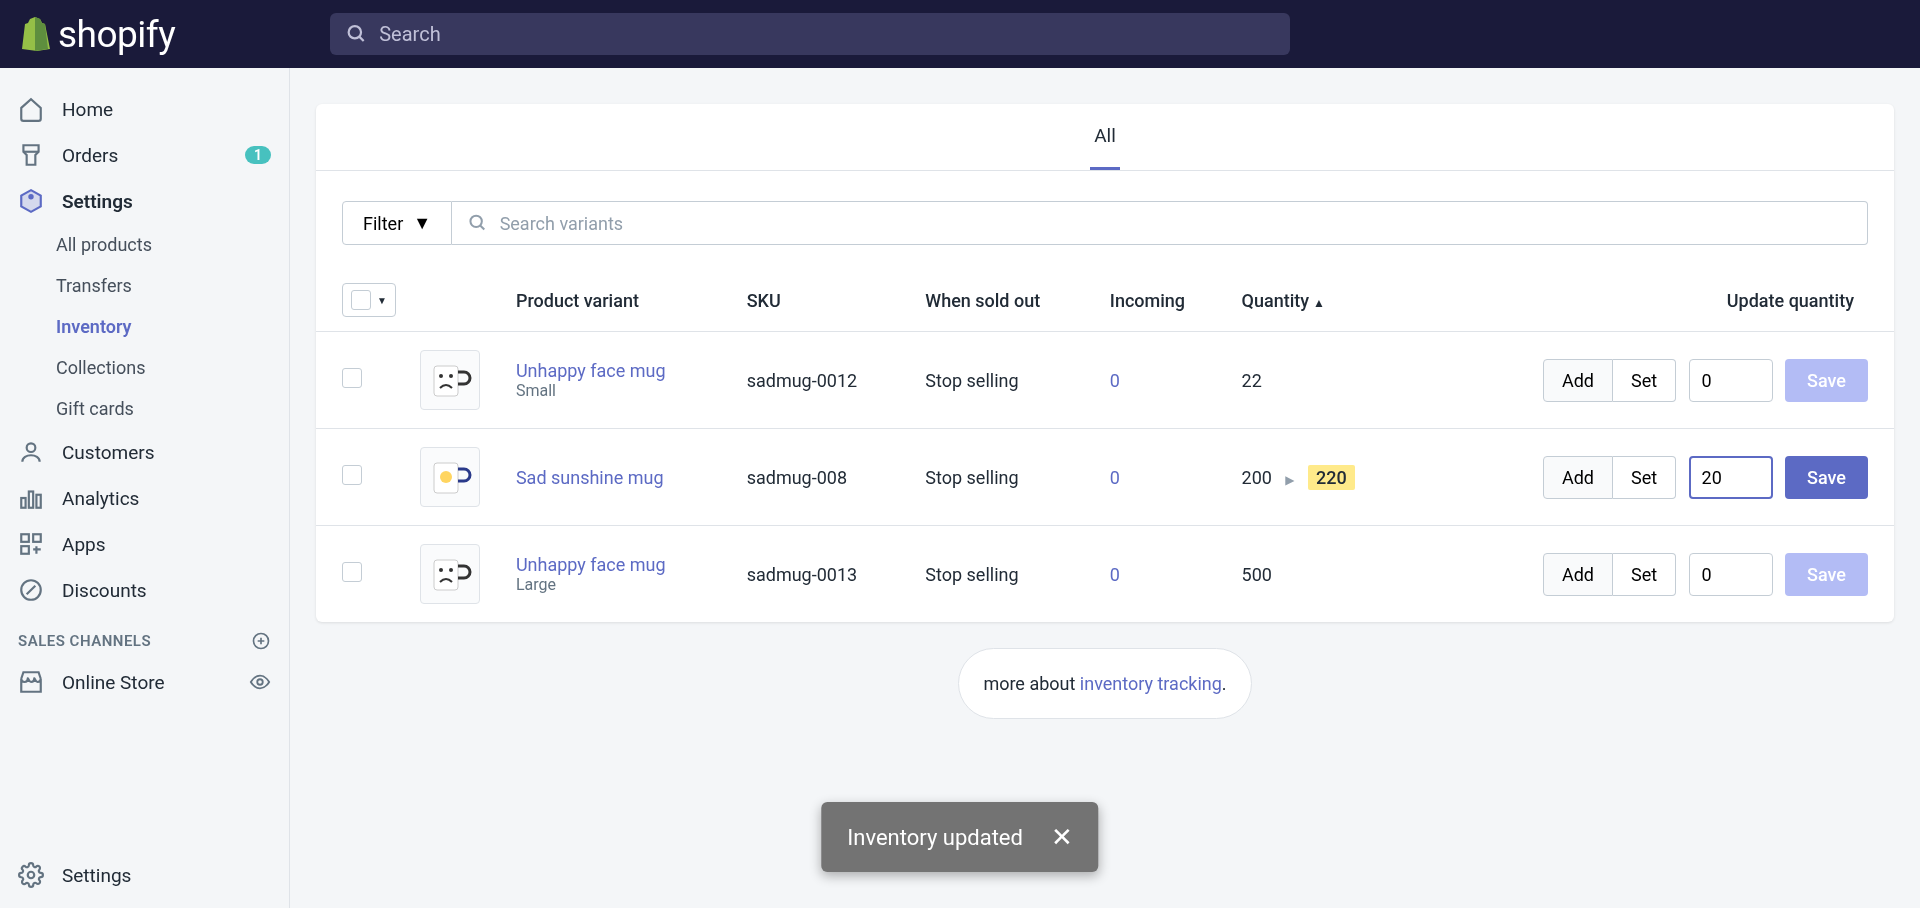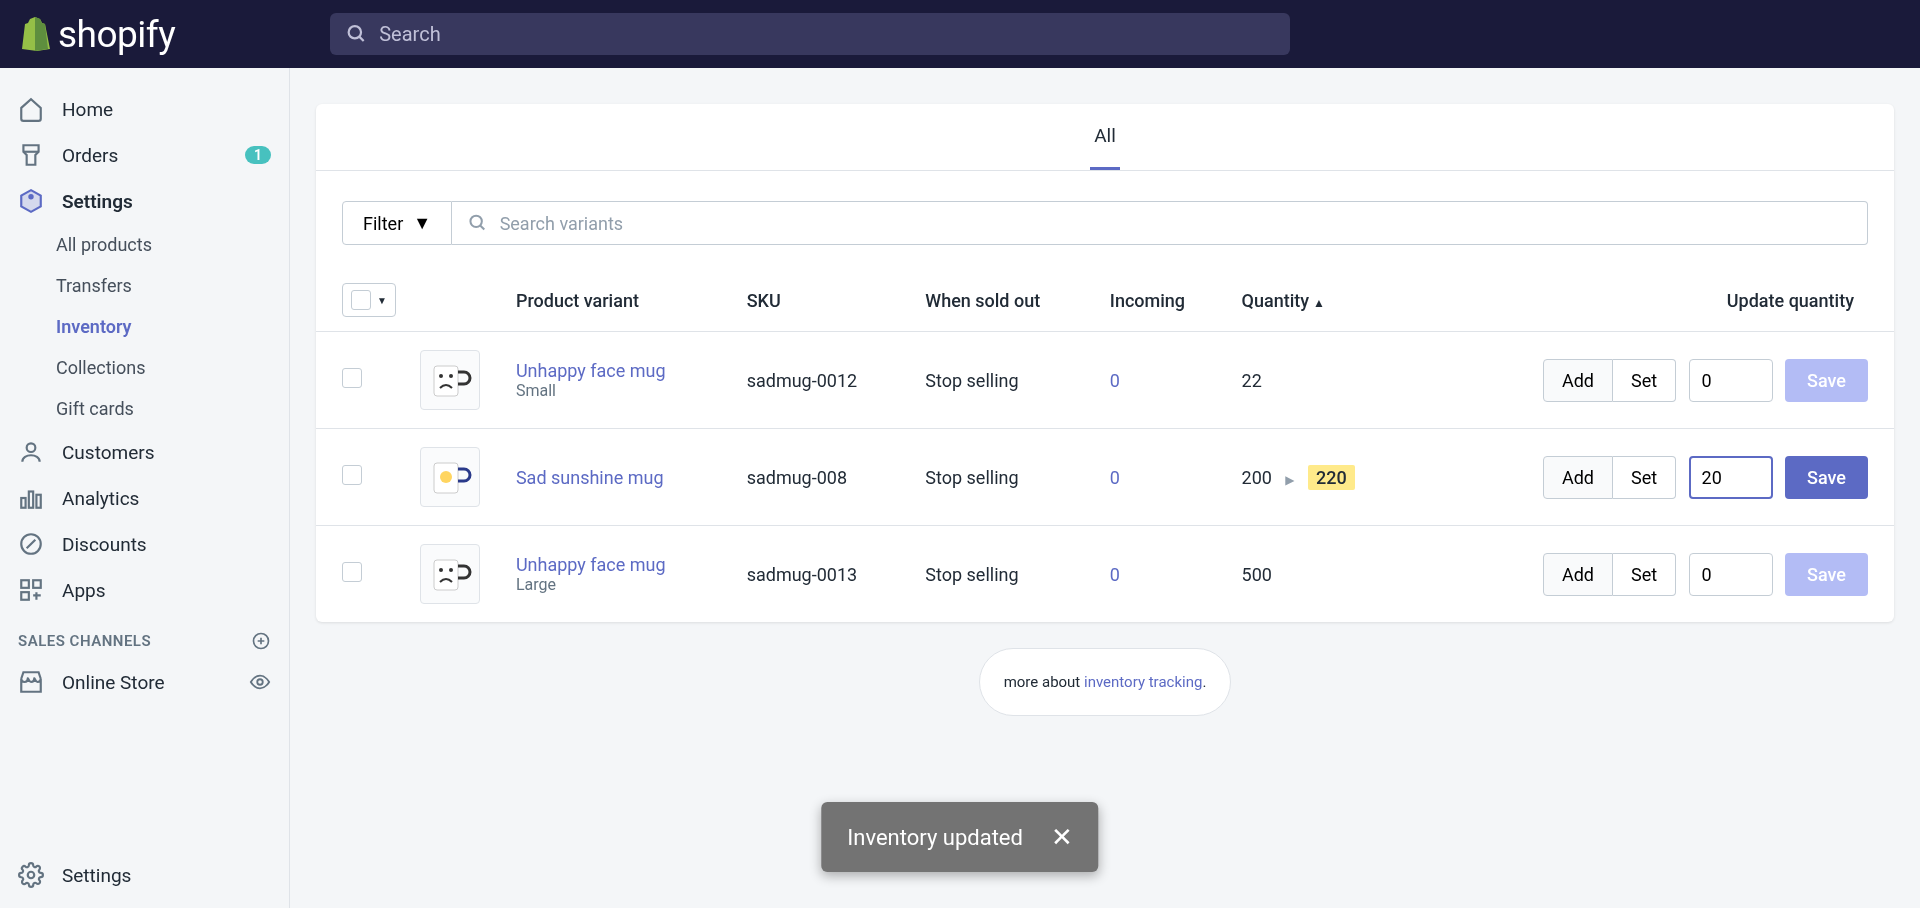--- a/index.html
+++ b/index.html
@@ -51,21 +51,21 @@
 .qty-new { background: #ffea8a; padding: 2px 8px; border-radius: 2px; font-weight: 500; }
 .btn-group { display: inline-flex; }
 .btn-seg { border: 1px solid #c4cdd5; padding: 10px 18px; font-size: 18px; background: #f9fafb; cursor: pointer; }
 .btn-seg.left { border-radius: 4px 0 0 4px; }
 .btn-seg.right { border-radius: 0 4px 4px 0; border-left: none; background: #fff; }
 .qty-input { border: 1px solid #c4cdd5; border-radius: 4px; width: 84px; padding: 10px 12px; font-size: 18px; margin: 0 8px; }
 .qty-input.focused { border: 2px solid #5c6ac4; padding: 9px 11px; }
 .save-btn { border: none; border-radius: 4px; padding: 11px 22px; font-size: 18px; font-weight: 500; color: #fff; cursor: pointer; }
 .save-btn.disabled { background: #b3bcf5; }
 .save-btn.enabled { background: #5c6ac4; }
-.footer-help { text-align: left; padding: 24px; font-size: 15px; color: #212b36; border: 1px solid #dfe3e8; border-radius: 999px; width: fit-content; margin: 26px auto 0; background: #fff; }
+.footer-help { text-align: left; padding: 24px; font-size: 18px; color: #212b36; border: 1px solid #dfe3e8; border-radius: 999px; width: fit-content; margin: 26px auto 0; background: #fff; }
 .toast { position: fixed; bottom: 36px; left: 50%; transform: translateX(-50%); background: #737373; color: #fff; padding: 20px 26px; border-radius: 6px; font-size: 22px; display: flex; align-items: center; gap: 28px; box-shadow: 0 4px 12px rgba(0,0,0,.3); }
 .toast-close { cursor: pointer; font-size: 26px; }
 .sort-caret { font-size: 12px; margin-left: 4px; }
 .eye-icon { margin-left: auto; color: #637381; }
 </style>
 </head>
 <body>
 
 <div class="topbar">
   <div class="logo">
@@ -134,33 +134,33 @@
     <div class="nav-item">
       <svg class="nav-icon" viewBox="0 0 24 24" fill="none" stroke="#637381" stroke-width="2">
           <rect x="3" y="12" width="4" height="9"></rect>
           <rect x="10" y="6" width="4" height="15"></rect>
           <rect x="17" y="9" width="4" height="12"></rect>
         </svg>
       <span>Analytics</span>
     </div>
     <div class="nav-item">
       <svg class="nav-icon" viewBox="0 0 24 24" fill="none" stroke="#637381" stroke-width="2">
-          <circle cx="12" cy="12" r="9"></circle>
-          <path d="M8 16l8-8M9 9h.01M15 15h.01"></path>
-        </svg>
-      <span>Discounts</span>
-    </div>
-    <div class="nav-item">
-      <svg class="nav-icon" viewBox="0 0 24 24" fill="none" stroke="#637381" stroke-width="2">
           <rect x="3" y="3" width="7" height="7"></rect>
           <rect x="14" y="3" width="7" height="7"></rect>
           <rect x="3" y="14" width="7" height="7"></rect>
           <path d="M17 14v7M14 17h7"></path>
         </svg>
       <span>Apps</span>
+    </div>
+    <div class="nav-item">
+      <svg class="nav-icon" viewBox="0 0 24 24" fill="none" stroke="#637381" stroke-width="2">
+          <circle cx="12" cy="12" r="9"></circle>
+          <path d="M8 16l8-8M9 9h.01M15 15h.01"></path>
+        </svg>
+      <span>Discounts</span>
     </div>
     <div class="section-head">
       <span>SALES CHANNELS</span>
       <svg class="plus" width="20" height="20" viewBox="0 0 24 24" fill="none" stroke="#637381" stroke-width="2">
           <circle cx="12" cy="12" r="9"></circle>
           <path d="M12 8v8M8 12h8"></path>
         </svg>
     </div>
     <div class="nav-item">
       <svg class="nav-icon" viewBox="0 0 24 24" fill="none" stroke="#637381" stroke-width="2">

